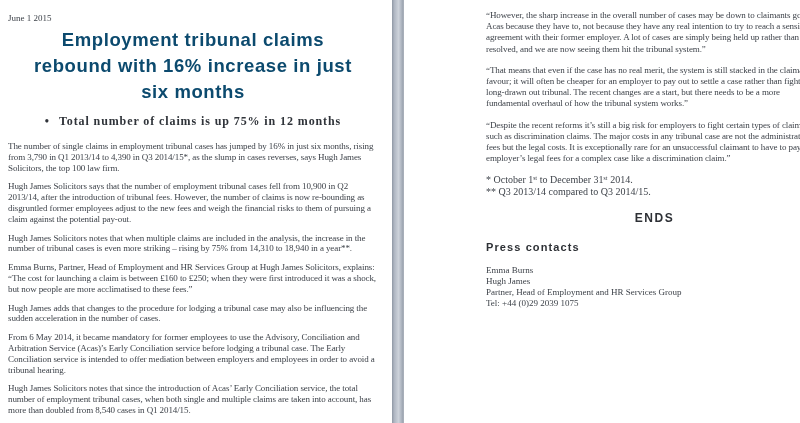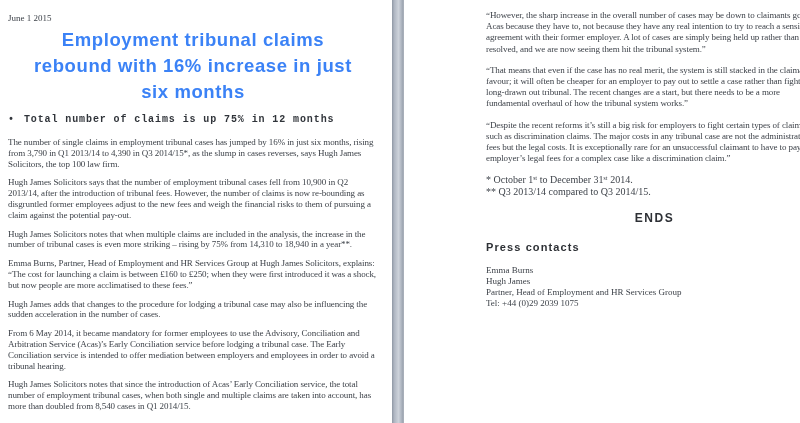--- a/index.html
+++ b/index.html
@@ -24,28 +24,28 @@
   .content-left  { padding: 12px 14px 0 8px; }
   .content-right { padding: 10px 0 0 53px; width: 337px; }
 
   .date {
     font: 9px/12px "Liberation Serif", serif;
     color: #3e434a; margin-bottom: 1px;
   }
   .title {
     font-family: "Liberation Sans", sans-serif;
     font-size: 18.5px; line-height: 26px; font-weight: 600;
-    letter-spacing: 0.6px; color: #3b82f6;
+    letter-spacing: 0.6px; color: #0c4a6e;
     text-align: center; white-space: pre-line;
     margin: 3px 0 9px 0;
   }
   .bullet-line {
-    text-align: left;
-    font-family: Liberation Mono, monospace;
-    font-weight: 700; font-size: 10px; letter-spacing: 0.9px;
+    text-align: center;
+    font-family: Liberation Serif, serif;
+    font-weight: 700; font-size: 12px; letter-spacing: 0.9px;
     color: #30343a; margin: 0 0 12px 0;
   }
   .bullet-line .bullet { margin-right: 9px; }
 
   p.body {
     font-family: "Liberation Serif", serif;
     font-size: 9px; line-height: 10.8px; letter-spacing: -0.1px;
     color: #3e434a; margin: 0 0 8px 0;
   }
   .content-right p.body { line-height: 11.2px; margin-bottom: 10px; }

